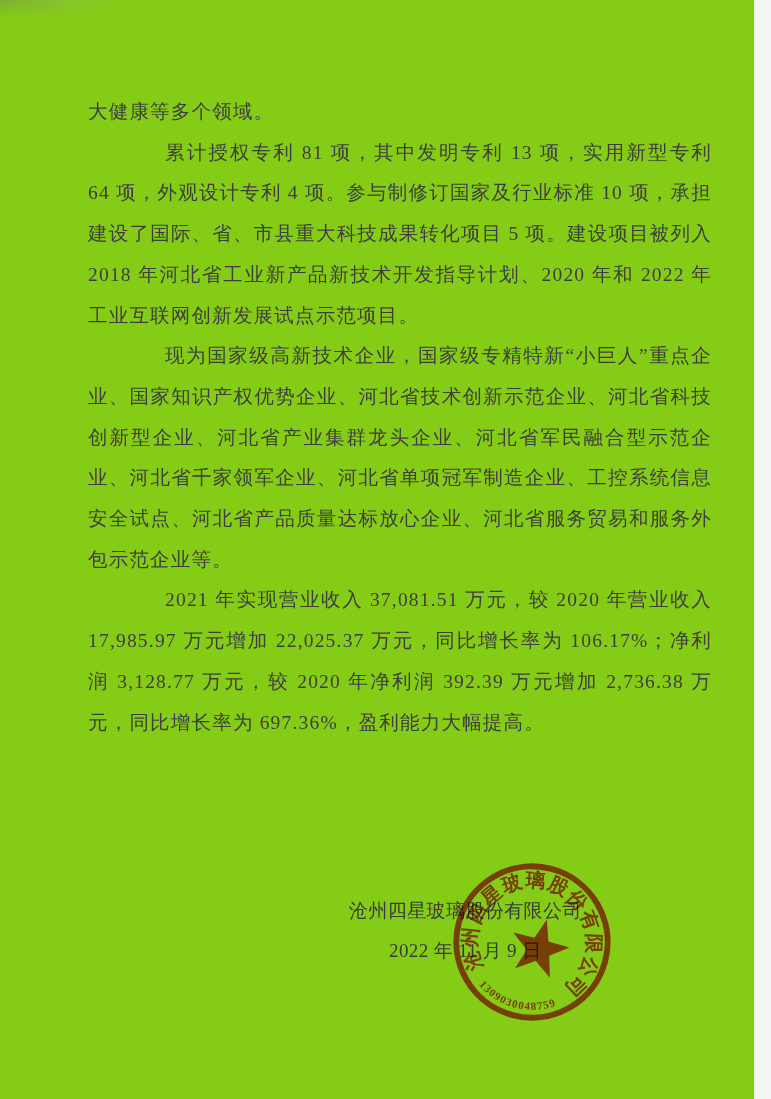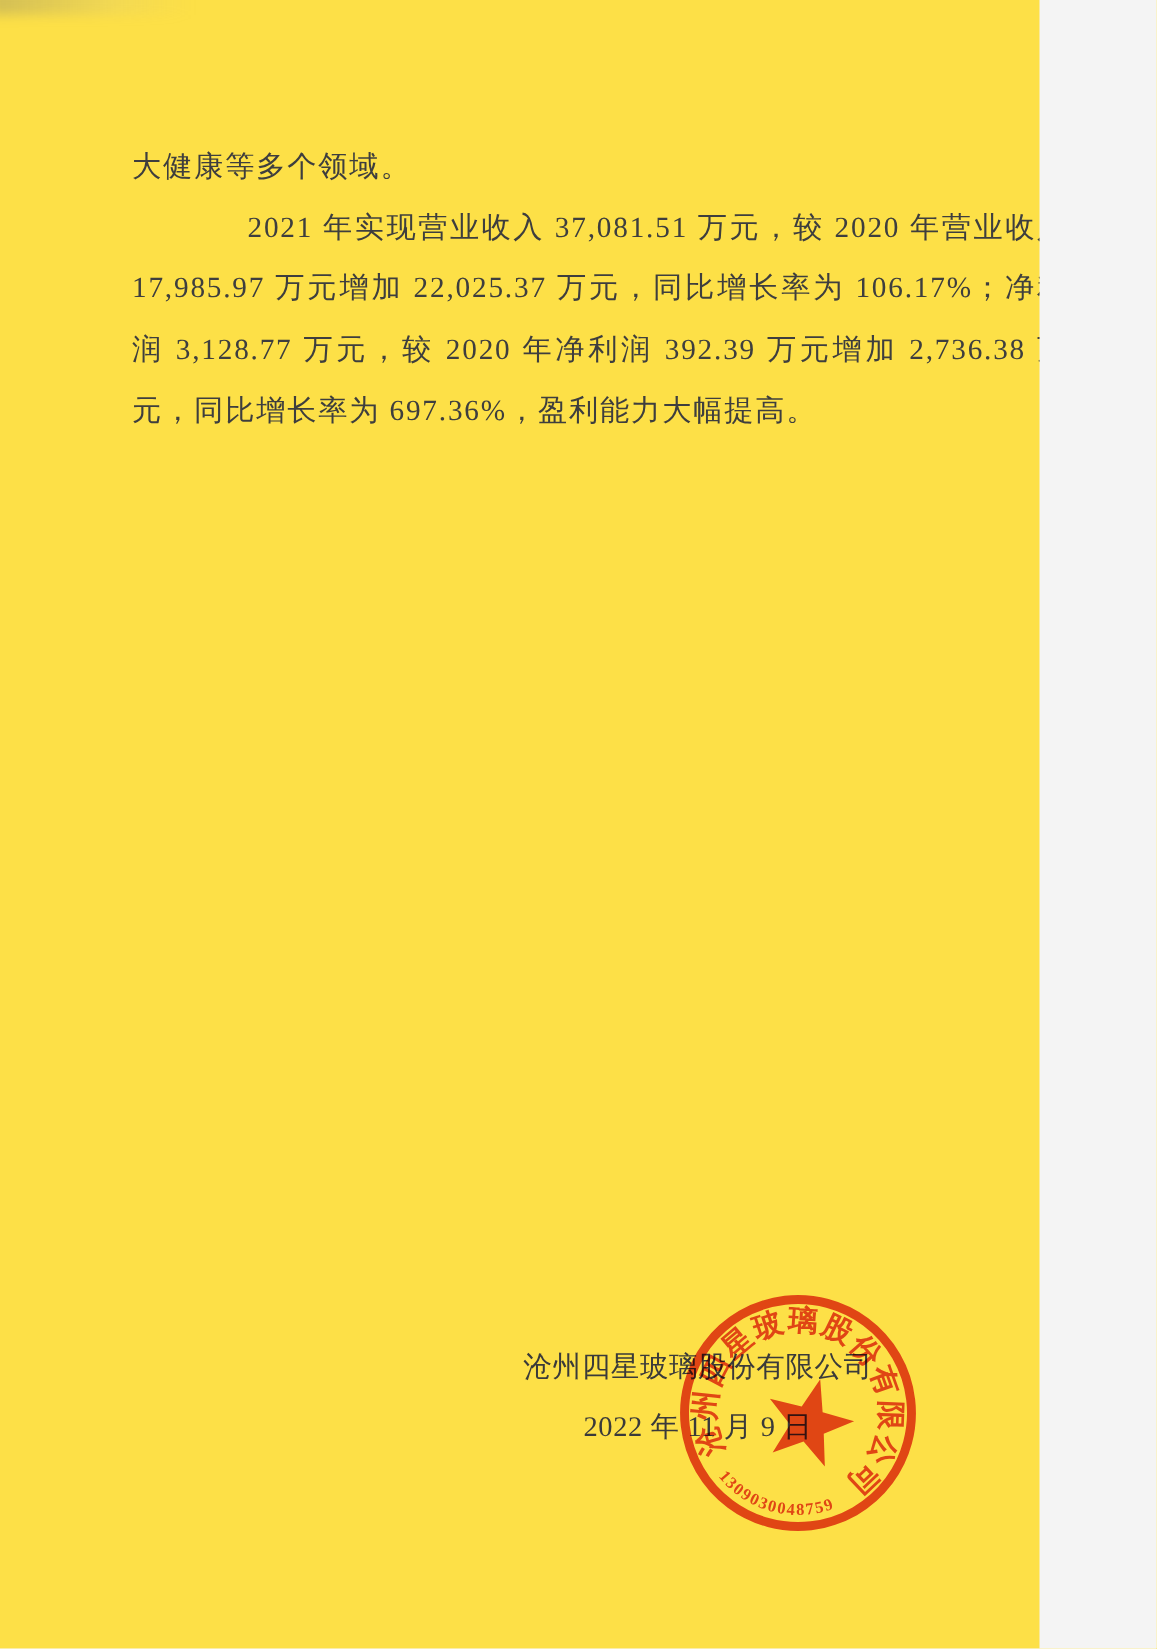--- a/index.html
+++ b/index.html
@@ -3,22 +3,22 @@
 <meta charset="utf-8">
 <style>
   html, body { margin: 0; padding: 0; }
   body {
     width: 771px; height: 1099px;
     background: #f4f4f4;
     font-family: "Liberation Serif", "DejaVu Serif", serif;
   }
   .page {
     position: relative;
-    width: 693px; height: 1099px;
-    background: #fde047;
+    width: 754px; height: 1099px;
+    background: #84cc16;
     overflow: hidden;
   }
   
   .smudge {
     position: absolute; left: -6px; top: -8px;
     width: 150px; height: 18px;
     background: linear-gradient(90deg, rgba(110,110,118,0.30), rgba(170,170,178,0.12) 55%, rgba(200,200,205,0) 90%);
     filter: blur(4px);
   }
   .body-text {
@@ -56,20 +56,22 @@
 </style>
 </head>
 <body>
 
 <div class="page">
 
   <div class="smudge"></div>
 
   <div class="body-text">
     <p>大健康等多个领域。</p>
+    <p class="indent">累计授权专利 81 项，其中发明专利 13 项，实用新型专利 64 项，外观设计专利 4 项。参与制修订国家及行业标准 10 项，承担建设了国际、省、市县重大科技成果转化项目 5 项。建设项目被列入 2018 年河北省工业新产品新技术开发指导计划、2020 年和 2022 年工业互联网创新发展试点示范项目。</p>
+    <p class="indent">现为国家级高新技术企业，国家级专精特新“小巨人”重点企业、国家知识产权优势企业、河北省技术创新示范企业、河北省科技创新型企业、河北省产业集群龙头企业、河北省军民融合型示范企业、河北省千家领军企业、河北省单项冠军制造企业、工控系统信息安全试点、河北省产品质量达标放心企业、河北省服务贸易和服务外包示范企业等。</p>
     <p class="indent">2021 年实现营业收入 37,081.51 万元，较 2020 年营业收入 17,985.97 万元增加 22,025.37 万元，同比增长率为 106.17%；净利润 3,128.77 万元，较 2020 年净利润 392.39 万元增加 2,736.38 万元，同比增长率为 697.36%，盈利能力大幅提高。</p>
   </div>
 
   <div class="signature sig-company" style="position:absolute; left:349px; top:898px;">沧州四星玻璃股份有限公司</div>
 
   <div class="signature sig-date" style="position:absolute; left:389px; top:938px;">2022 年 11 月 9 日</div>
 
   <svg class="seal" viewBox="0 0 200 200" xmlns="http://www.w3.org/2000/svg">
     <g transform="rotate(15 100 100)">
 

